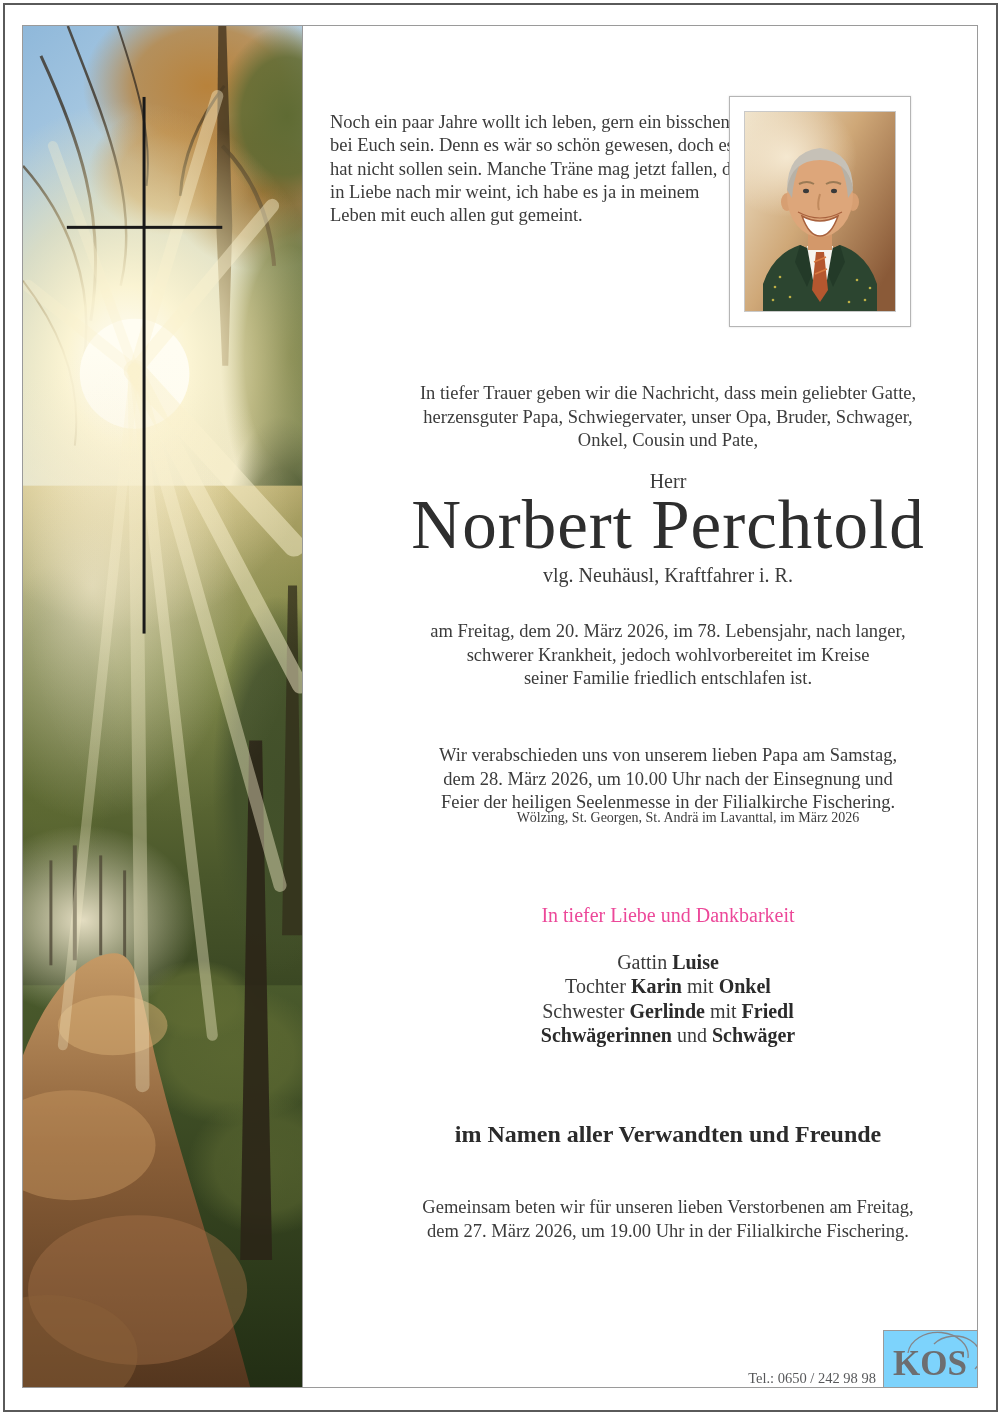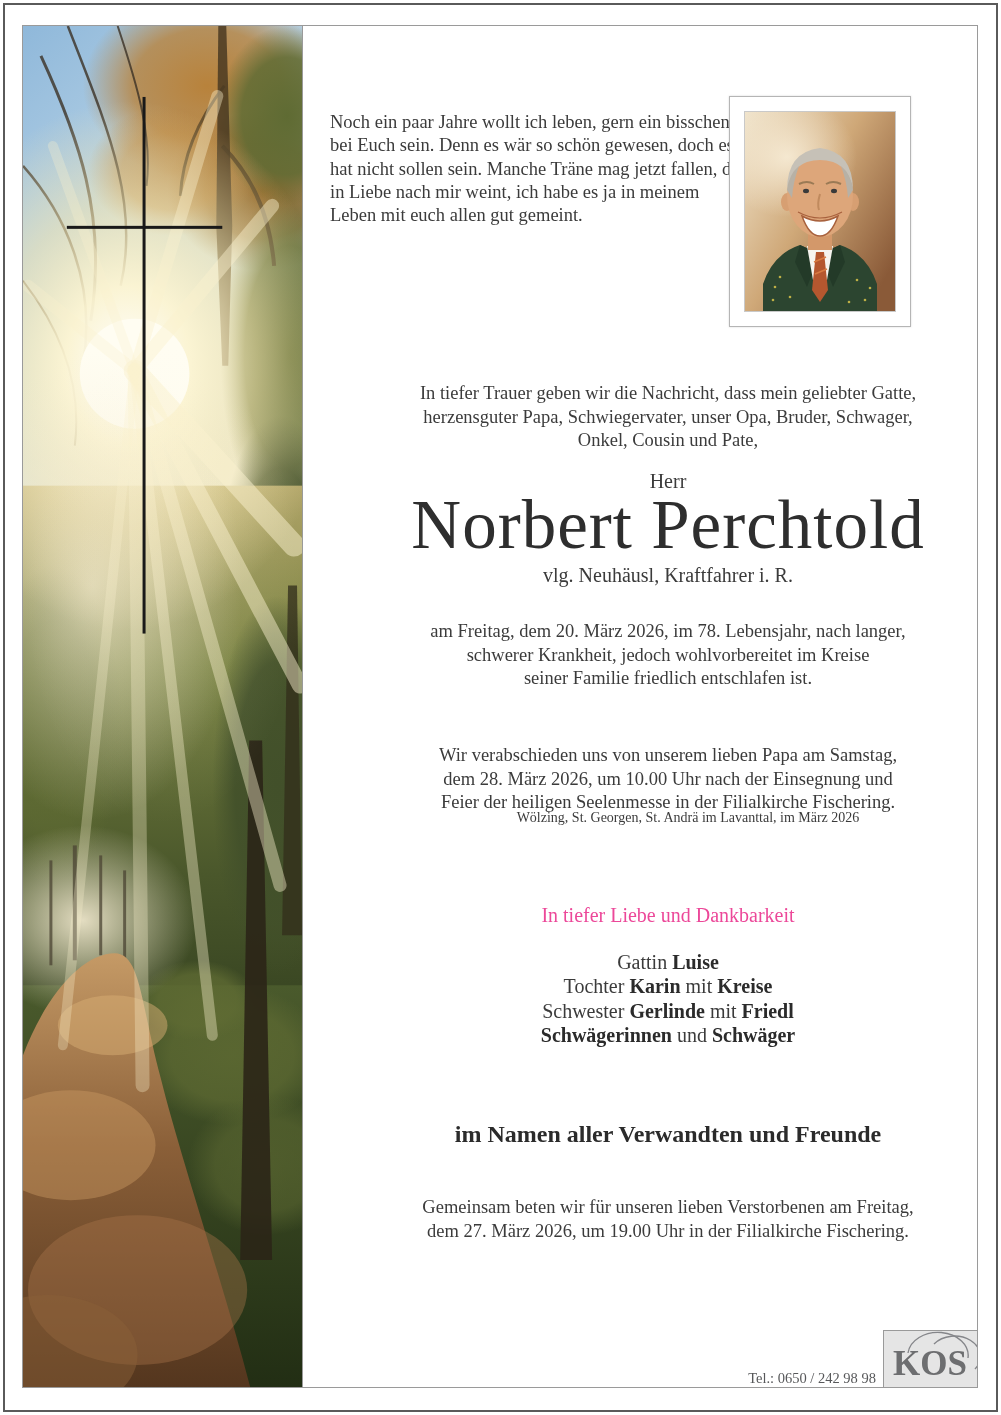--- a/index.html
+++ b/index.html
@@ -35,21 +35,21 @@
   #gratitude{top:904px;font-size:20px;font-weight:normal;color:#ec4899;}
   #family{top:950px;font-size:20px;line-height:24.4px;white-space:normal;}
   .family-line{white-space:nowrap;}
   .family-line .b{font-weight:bold;color:#2b2b2b;}
   #closing{top:1121px;font-size:24px;font-weight:bold;color:#2b2b2b;}
   #prayer{top:1196px;font-size:18.5px;line-height:23.5px;}
   #donation{top:1278px;font-size:17px;line-height:21.5px;}
   #footer-text{left:302px;top:1345px;width:574px;text-align:right;font-size:14.5px;
     line-height:22px;color:var(--footer_text);white-space:pre-line;}
   #kos-box{left:883px;top:1330px;width:95px;height:58px;border:1px solid var(--frame);
-    background:#e5e5e5;display:flex;align-items:center;justify-content:center;}
+    background:#7dd3fc;display:flex;align-items:center;justify-content:center;}
 </style>
 </head>
 <body>
 
 <div id="page">
 
   <div id="inner-frame" class="abs"></div>
 
   <div id="forest" class="abs">
     <svg viewBox="0 0 280 1362" preserveAspectRatio="none">
@@ -252,21 +252,21 @@
   <div id="death" class="abs tb">am Freitag, dem 20. März 2026, im 78. Lebensjahr, nach langer,
 schwerer Krankheit, jedoch wohlvorbereitet im Kreise
 seiner Familie friedlich entschlafen ist.</div>
   <div id="farewell" class="abs tb">Wir verabschieden uns von unserem lieben Papa am Samstag,
 dem 28. März 2026, um 10.00 Uhr nach der Einsegnung und
 Feier der heiligen Seelenmesse in der Filialkirche Fischering.</div>
   <div id="place" class="abs tb">Wölzing, St. Georgen, St. Andrä im Lavanttal, im März 2026</div>
   <div id="gratitude" class="abs tb">In tiefer Liebe und Dankbarkeit</div>
   <div id="family" class="abs tb">
       <div class="family-line"><span>Gattin </span><span class="b">Luise</span></div>
-      <div class="family-line"><span>Tochter </span><span class="b">Karin</span><span> mit </span><span class="b">Kreise</span></div>
+      <div class="family-line"><span>Tochter </span><span class="b">Karin</span><span> mit </span><span class="b">Onkel</span></div>
       <div class="family-line"><span>Schwester </span><span class="b">Gerlinde</span><span> mit </span><span class="b">Friedl</span></div>
       <div class="family-line"><span class="b">Schwägerinnen</span><span> und </span><span class="b">Schwäger</span></div>
     </div>
   <div id="closing" class="abs tb">im Namen aller Verwandten und Freunde</div>
   <div id="prayer" class="abs tb">Gemeinsam beten wir für unseren lieben Verstorbenen am Freitag,
 dem 27. März 2026, um 19.00 Uhr in der Filialkirche Fischering.</div>
 
   <div id="footer-text" class="abs">
     <div>Tel.: 0650 / 242 98 98</div>
     <div>Onlinekondolenz und Entzünden von Gedenkkerzen unter www.bestattung-kos.at</div>

